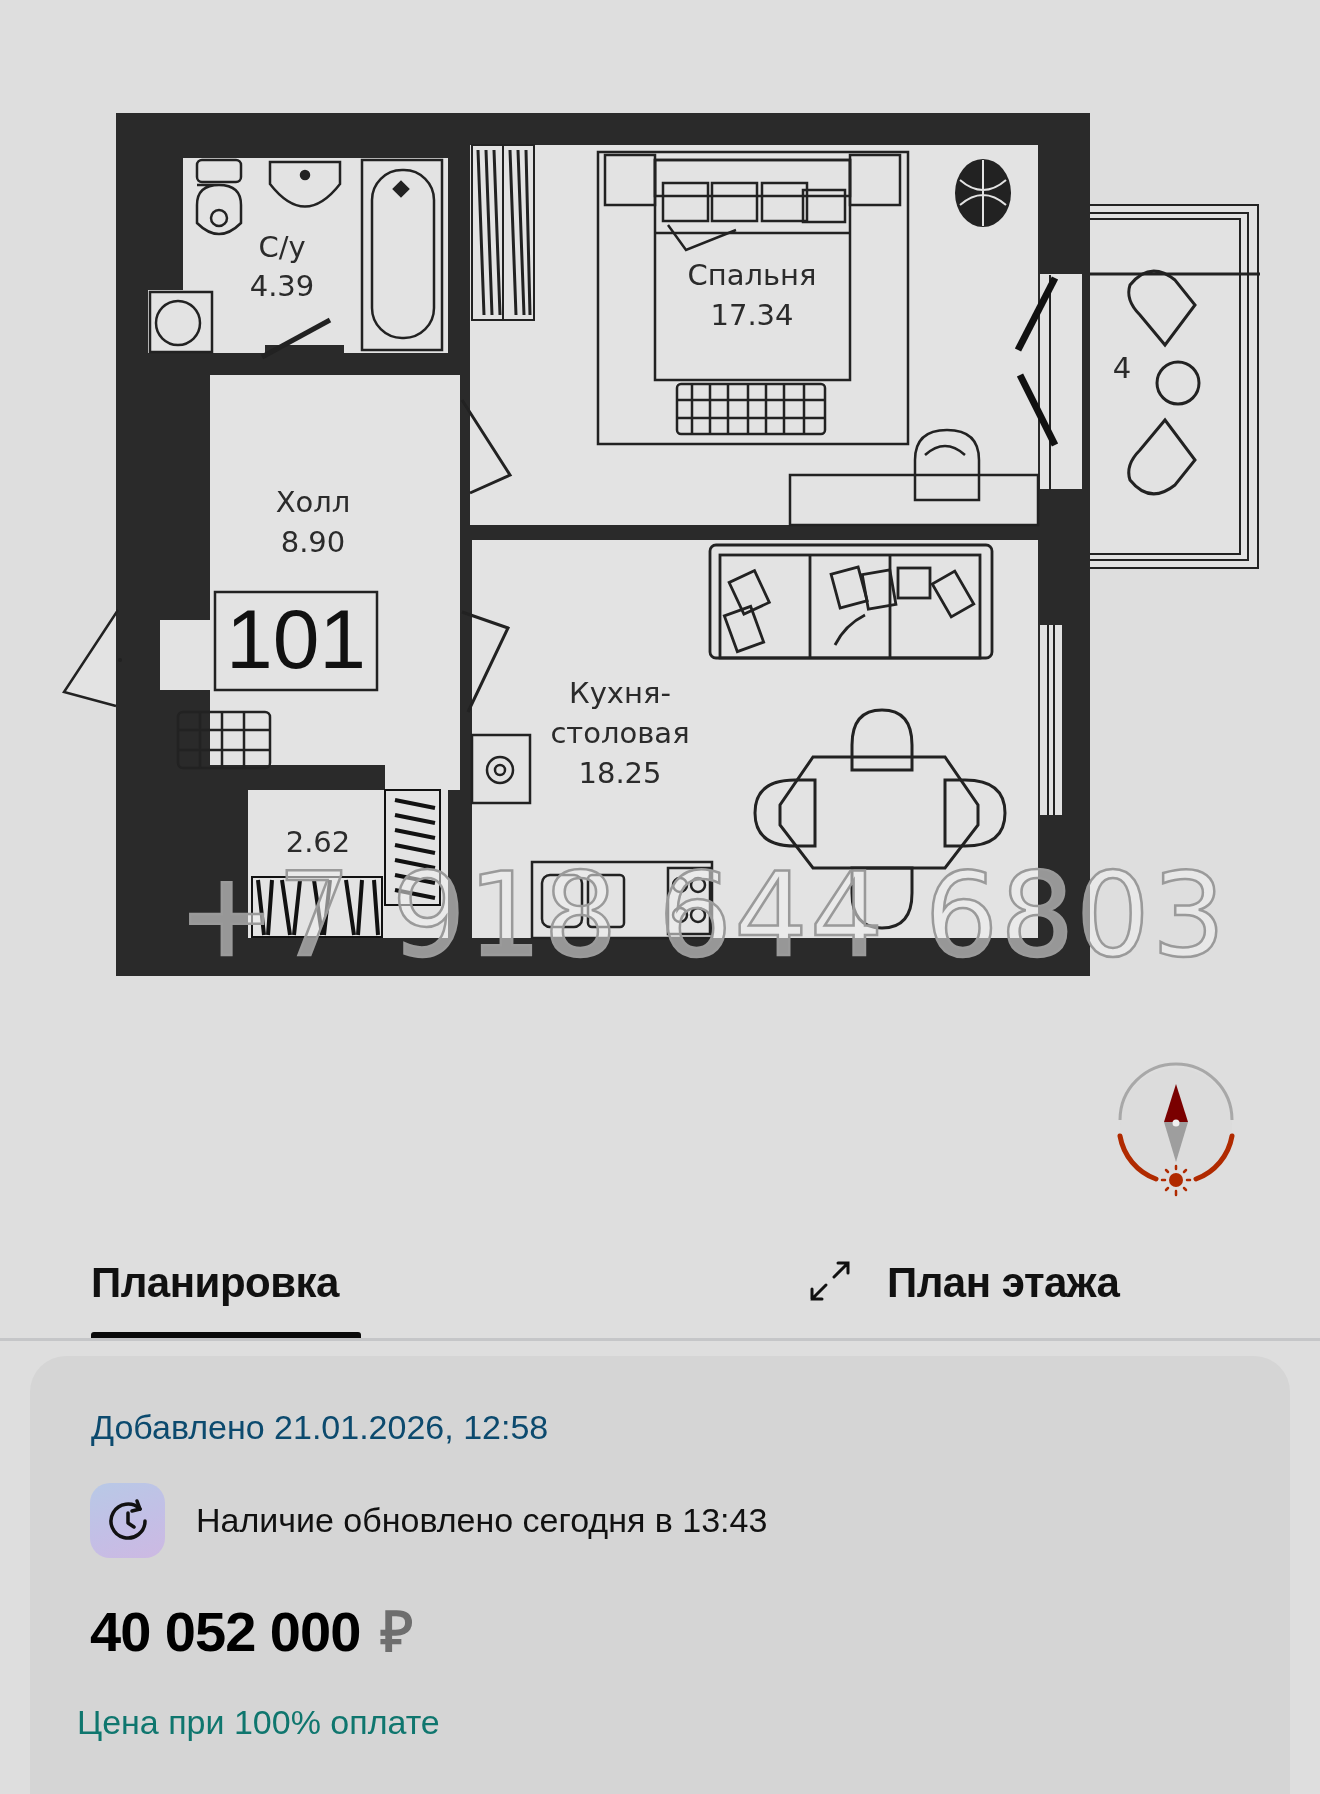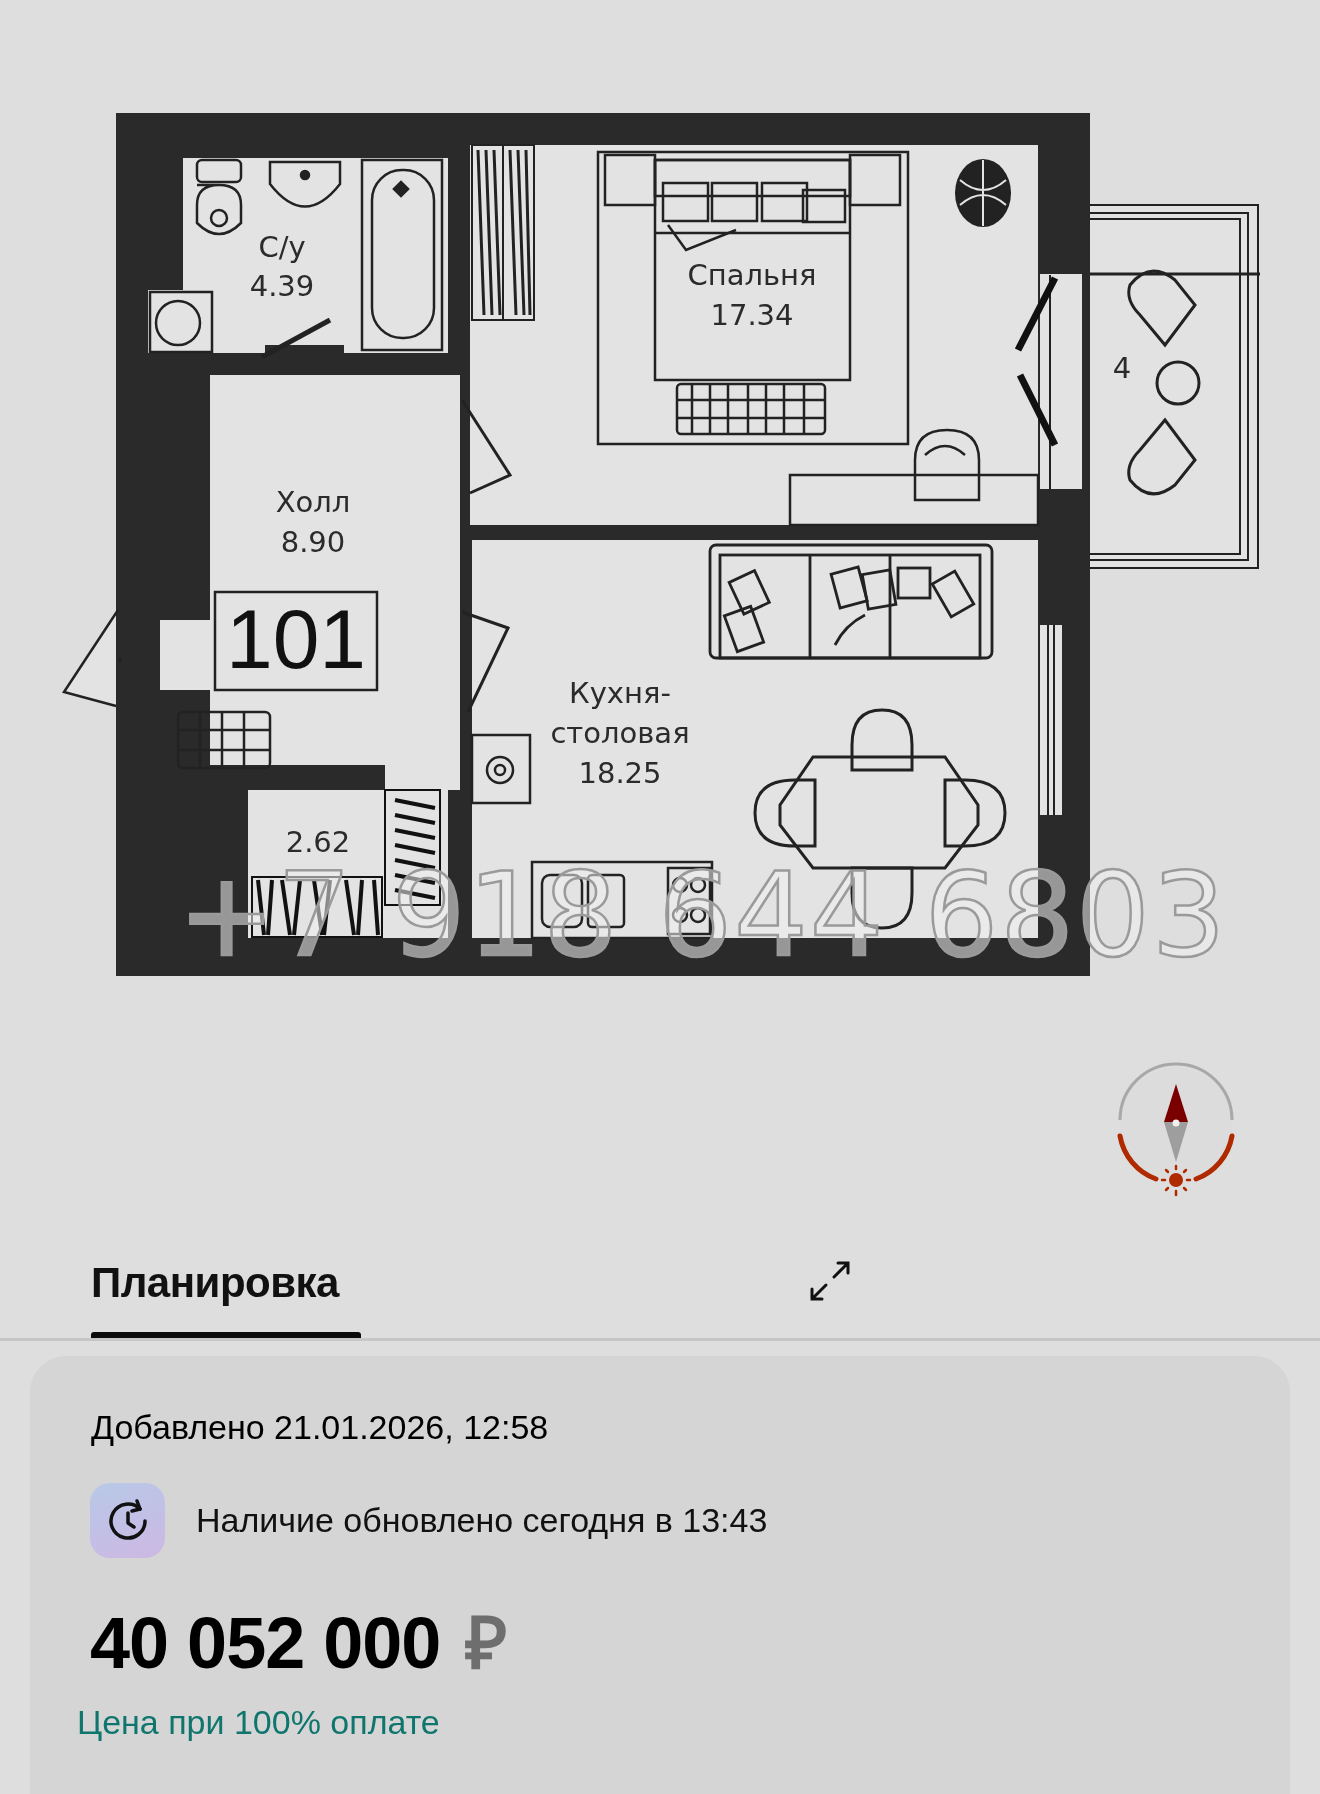--- a/index.html
+++ b/index.html
@@ -14,26 +14,26 @@
   .watermark { font-family:"DejaVu Sans", sans-serif; font-size:116px; fill:rgba(240,240,240,0.55); stroke:#9a9a9a; stroke-width:2.5px; letter-spacing:2px; }
   .compass { position:absolute; left:1112px; top:1062px; width:128px; height:140px; cursor:pointer; }
 
   .tabs { position:absolute; left:0; top:1240px; width:1196px; height:100px; }
   .tab { position:absolute; top:19px; font-weight:bold; font-size:42px; letter-spacing:-0.5px; color:#111; cursor:pointer; white-space:nowrap; line-height:48px; }
   .tab-active-bar { position:absolute; left:91px; top:92px; width:270px; height:6px; background:#0a0a0a; border-radius:3px 3px 0 0; }
   .tabs-divider { position:absolute; left:0; top:98px; width:1320px; height:3px; background:#c5c6c8; }
   .expand-icon { position:absolute; left:808px; top:19px; width:44px; height:44px; cursor:pointer; }
 
   .card { position:absolute; left:30px; top:1356px; width:1260px; height:480px; background:#d5d5d5; border-radius:36px; }
-  .added { position:absolute; left:61px; top:52px; font-size:34px; color:#000000; white-space:nowrap; }
+  .added { position:absolute; left:61px; top:52px; font-size:34px; color:#0c4a6e; white-space:nowrap; }
   .avail-icon { position:absolute; left:60px; top:127px; width:75px; height:75px; border-radius:20px;
     background:linear-gradient(160deg,#b8c9e6 0%,#c3bfe6 55%,#cdb9e2 100%); }
   .avail-icon svg { position:absolute; left:14px; top:14px; }
   .avail-text { position:absolute; left:166px; top:145px; font-size:34px; font-weight:normal; color:#111; white-space:nowrap; }
-  .price { position:absolute; left:60px; top:235px; font-size:72px; font-weight:bold; color:#000; white-space:nowrap; letter-spacing:-1px; }
+  .price { position:absolute; left:60px; top:235px; font-size:56px; font-weight:bold; color:#000; white-space:nowrap; letter-spacing:-1px; }
   .price .cur { color:#6e6e6e; margin-left:6px; }
   .price-note { position:absolute; left:47px; top:347px; font-size:34px; color:#0f766e; white-space:nowrap; }
 </style>
 </head>
 <body>
 
 <div class="plan">
 <svg width="1320" height="1000" viewBox="0 0 1320 1000" xmlns="http://www.w3.org/2000/svg">
 
   <g fill="none" stroke="#222" stroke-width="2">
@@ -222,20 +222,21 @@
 <div class="tabs">
   <div class="tab" style="left:91px;">Планировка</div>
   <div class="expand-icon">
     <svg width="44" height="44" viewBox="0 0 44 44">
       <g fill="none" stroke="#111" stroke-width="3" stroke-linecap="round">
         <path d="M26 18 L40 4 M30 4 H40 V14"></path>
         <path d="M18 26 L4 40 M4 30 V40 H14"></path>
       </g>
     </svg>
   </div>
+  <div class="tab" style="left:887px;">План этажа</div>
   <div class="tab-active-bar"></div>
   <div class="tabs-divider"></div>
 </div>
 
 <div class="card">
   <div class="added">Добавлено 21.01.2026, 12:58</div>
   <div class="avail-icon">
     <svg width="48" height="48" viewBox="0 0 48 48">
       <g fill="none" stroke="#111" stroke-width="3.5" stroke-linecap="round" stroke-linejoin="round">
         <path d="M36 12 A17 17 0 1 0 41 24"></path>

